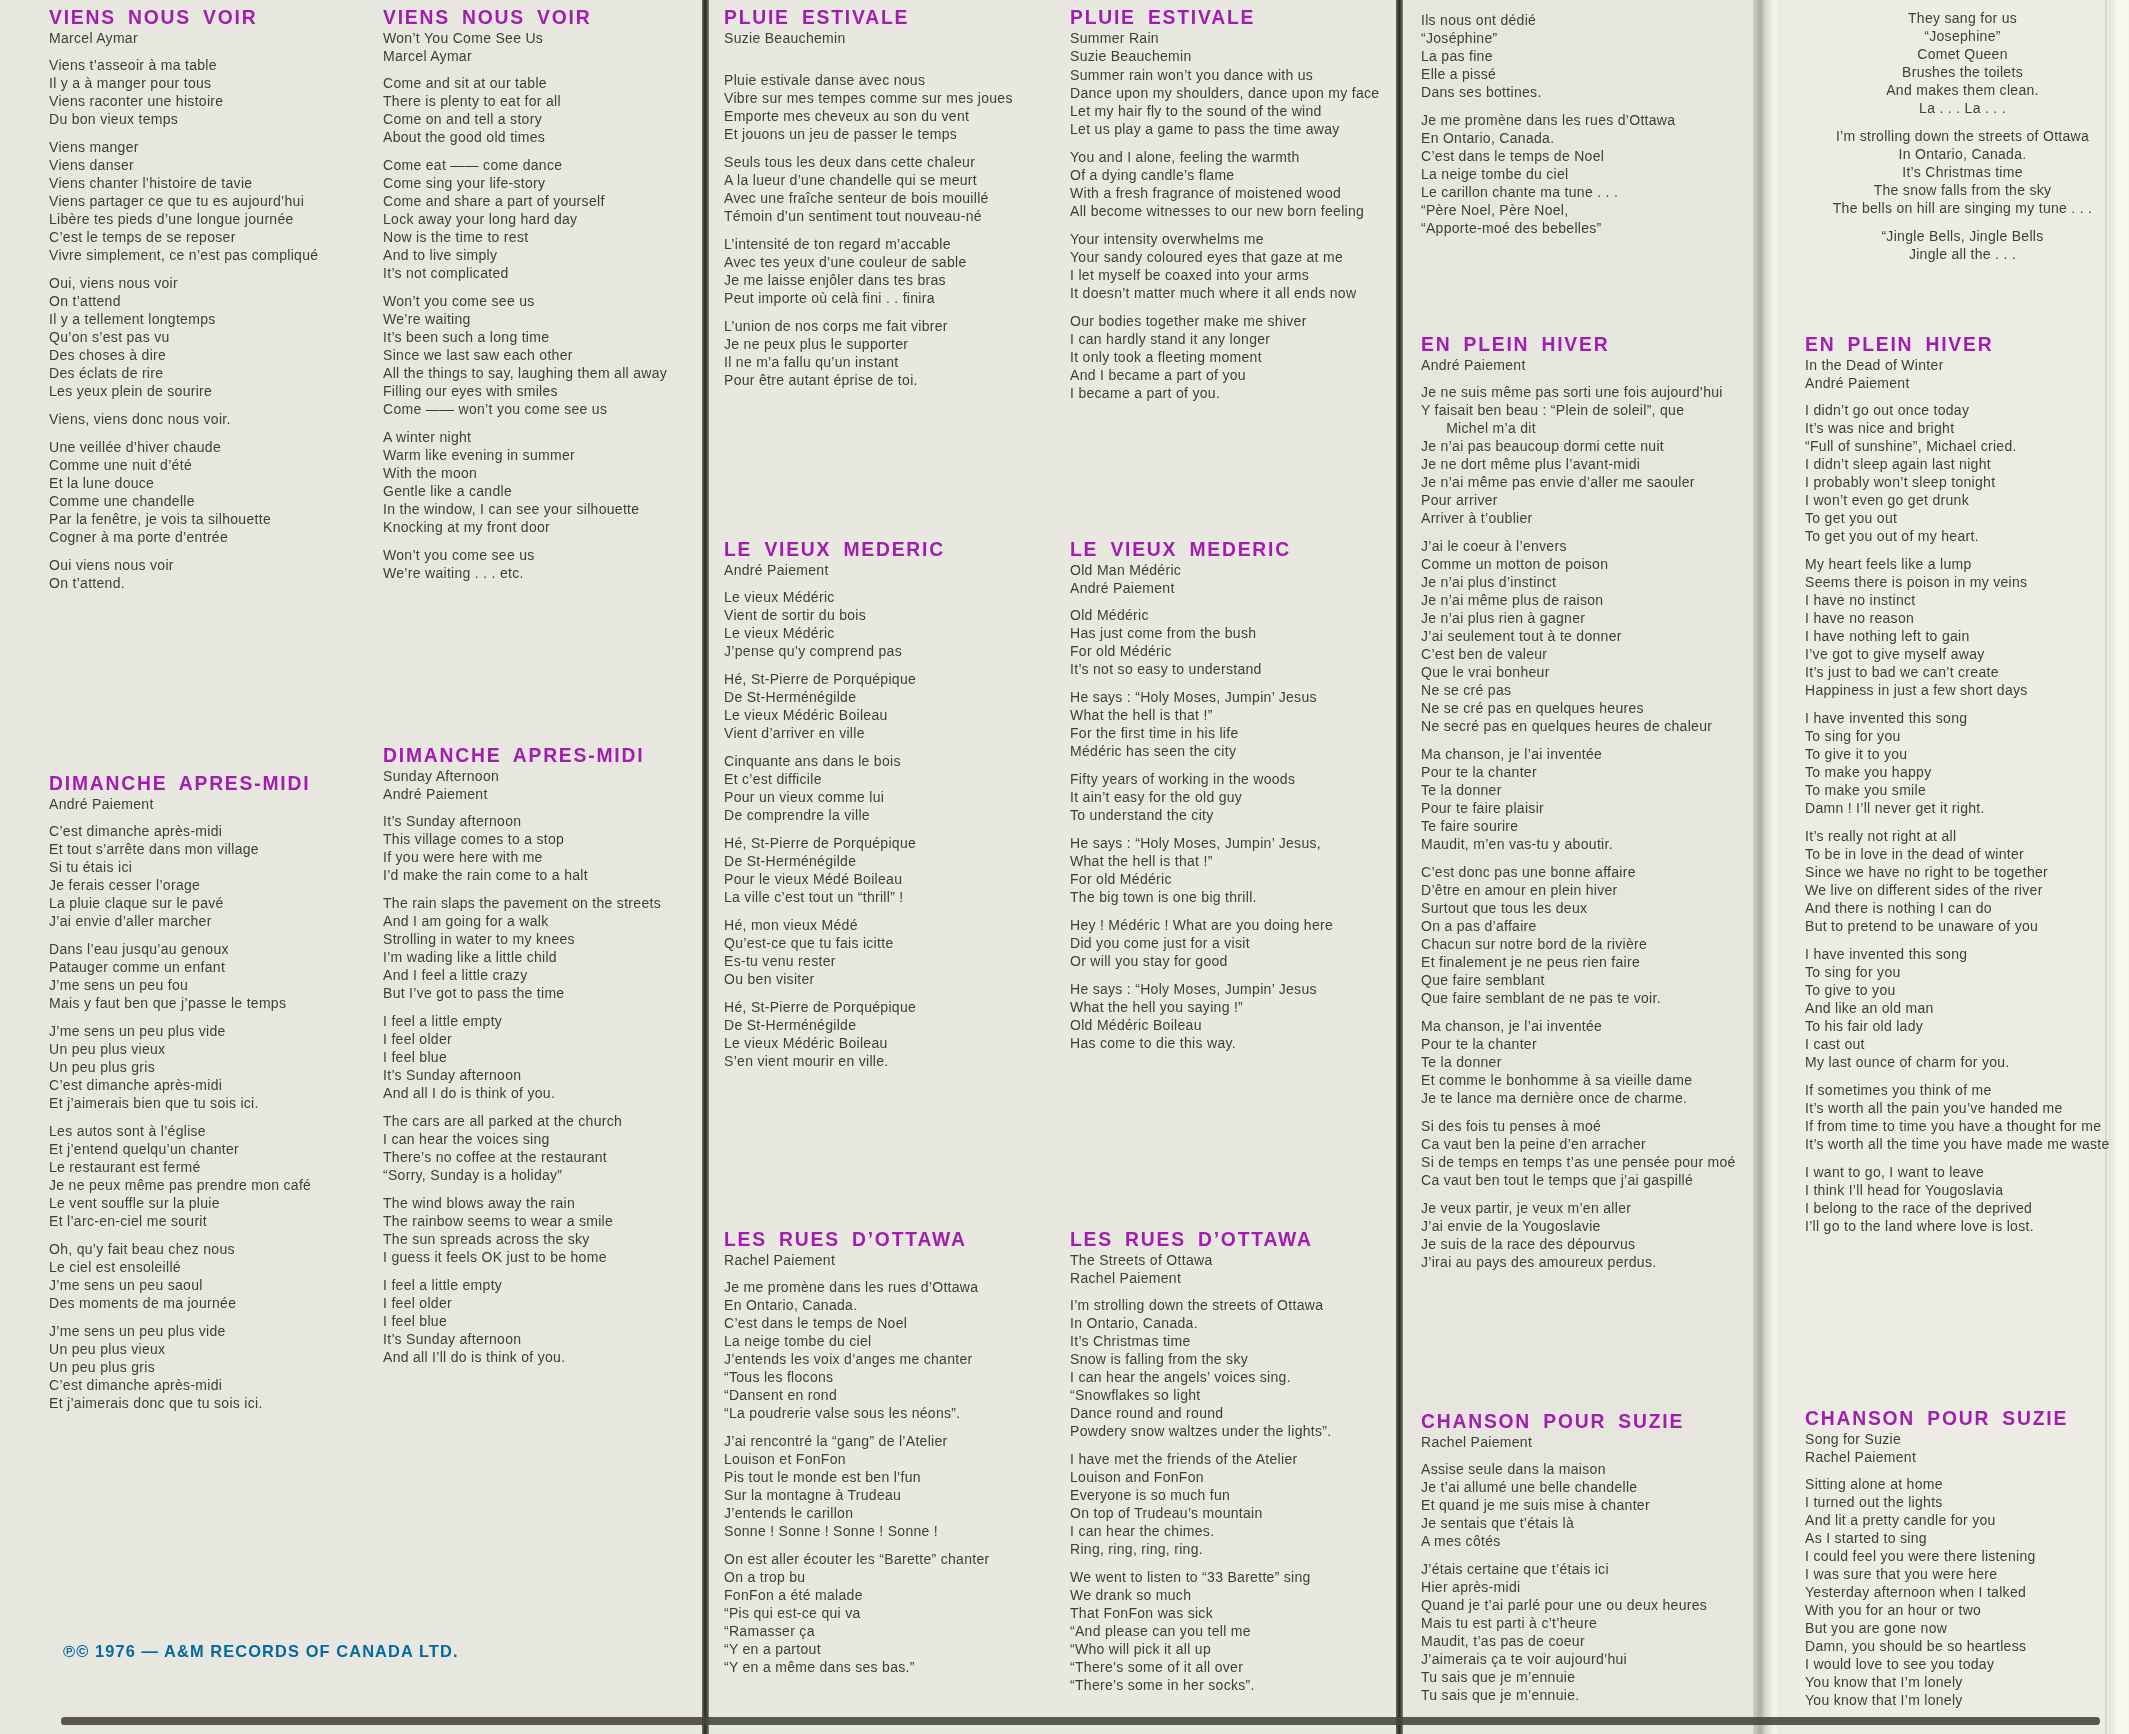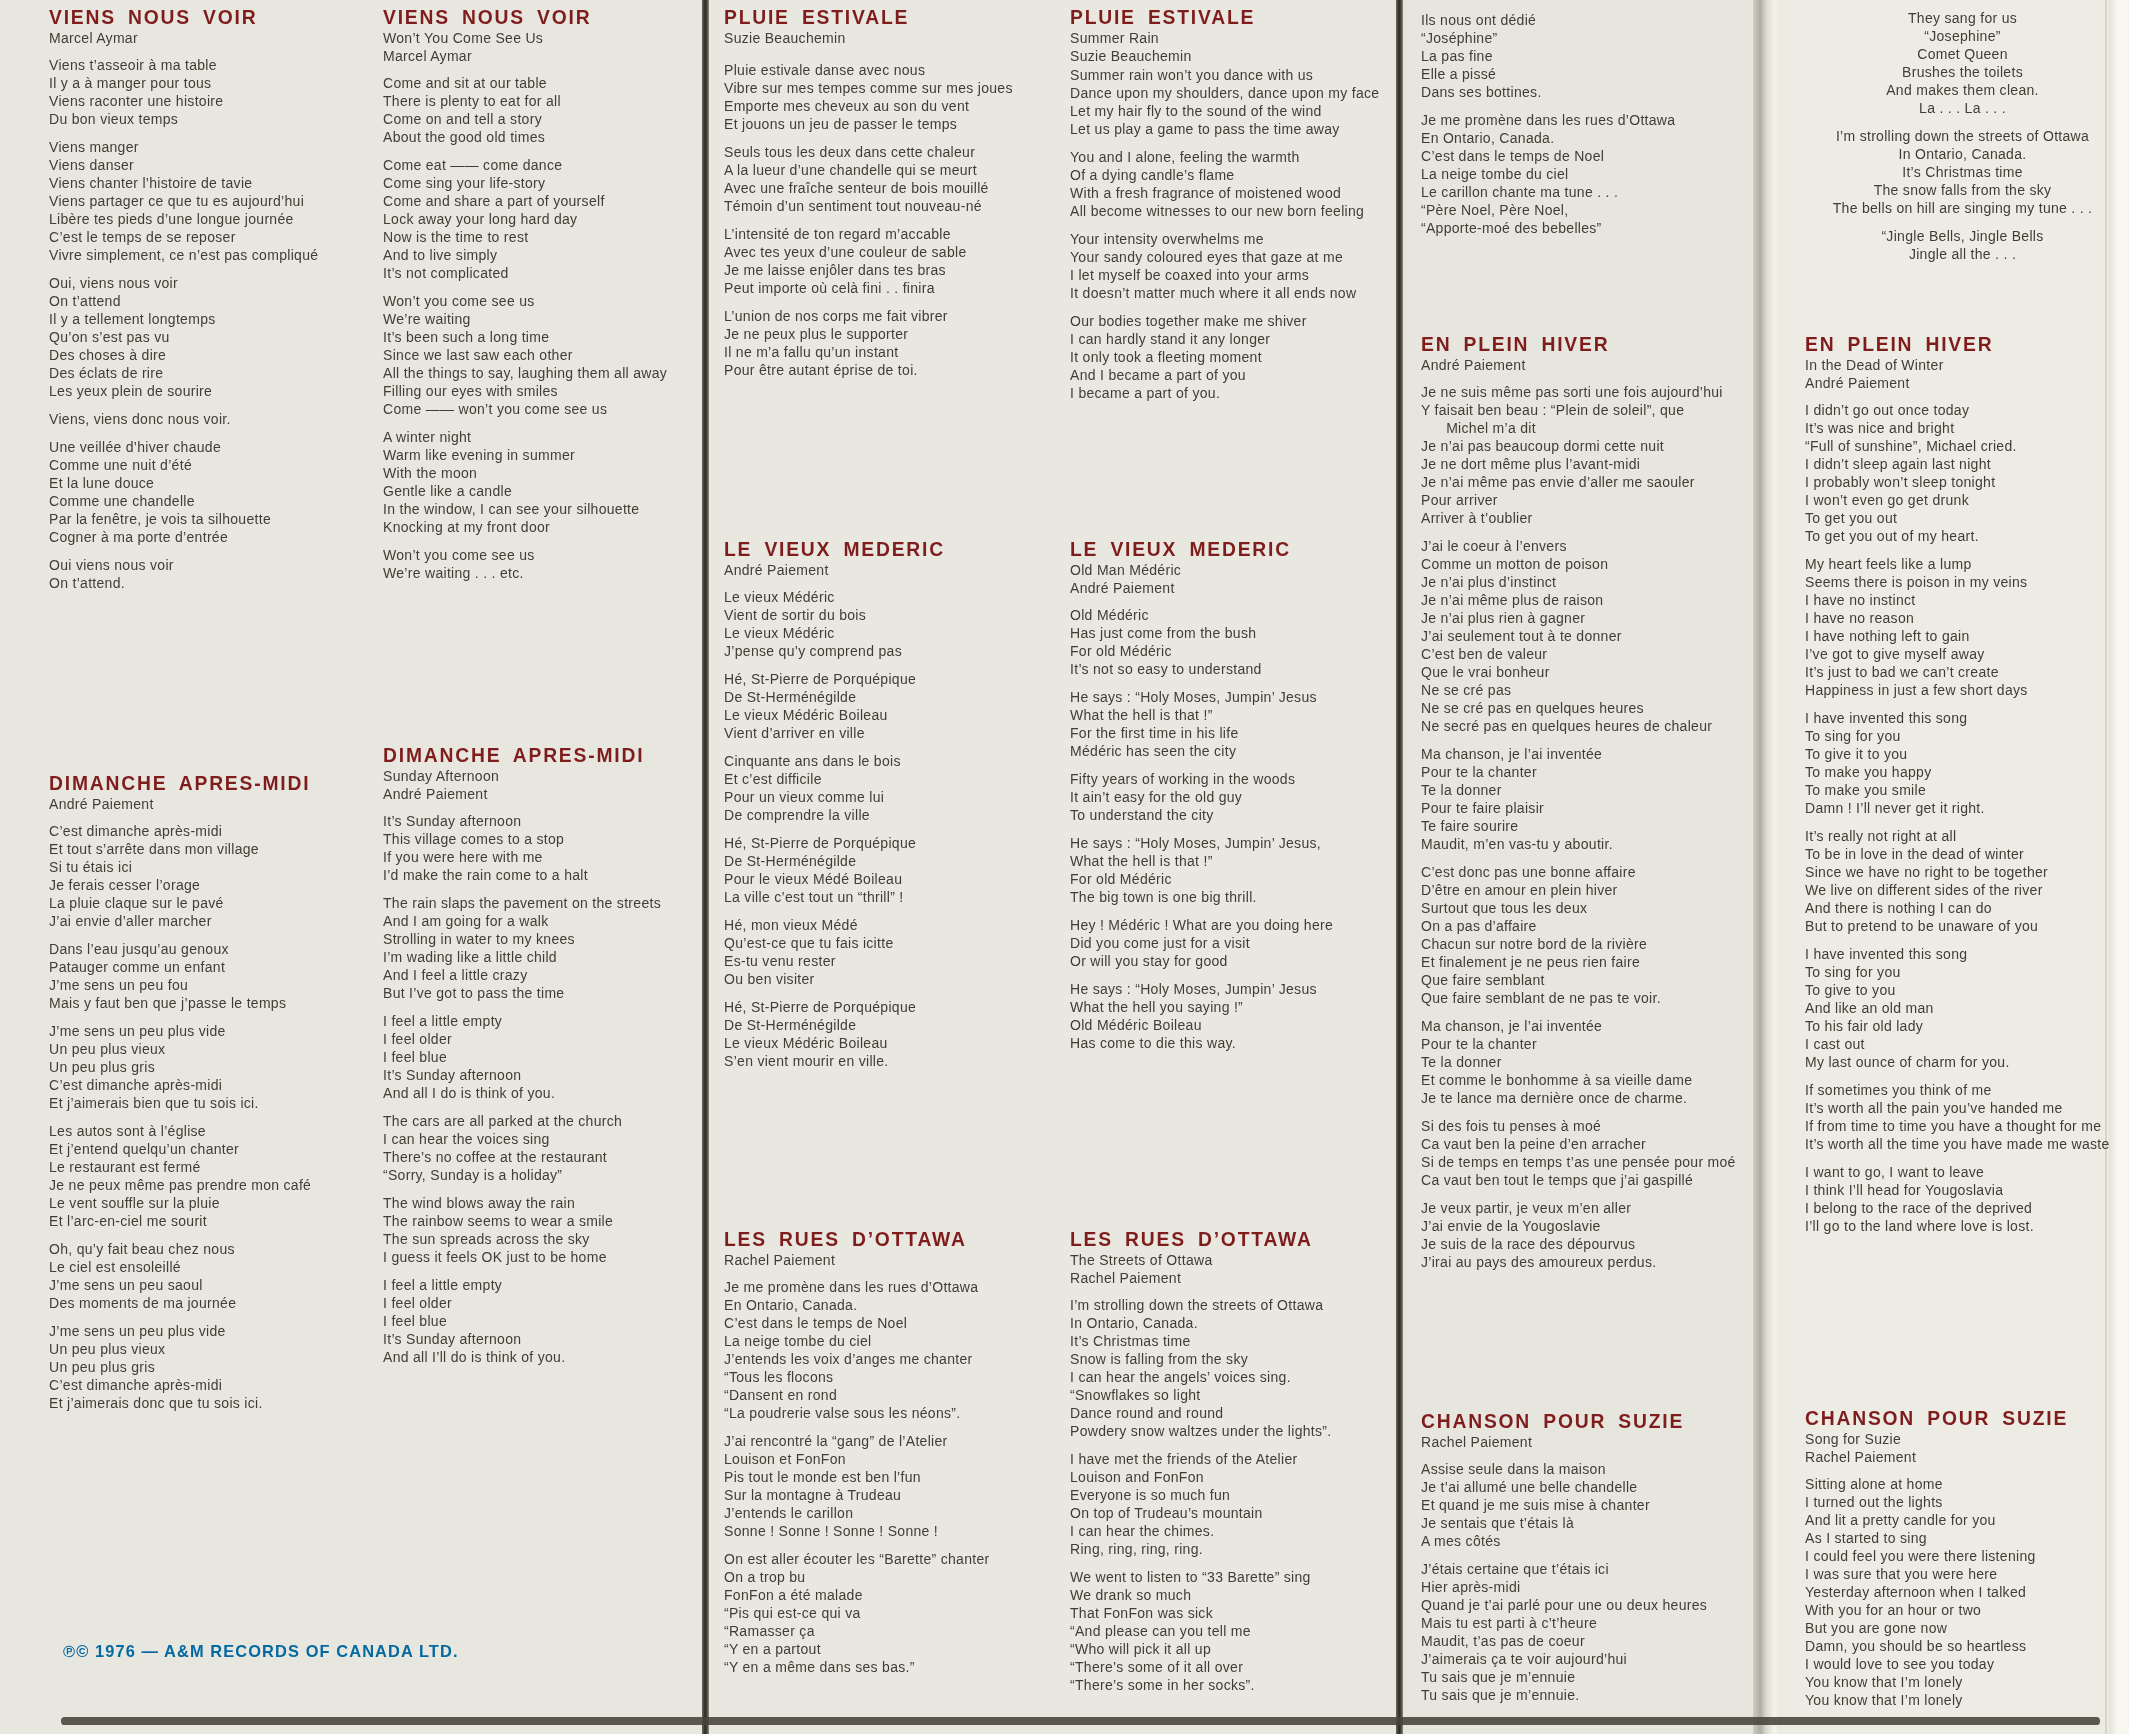--- a/index.html
+++ b/index.html
@@ -22,21 +22,21 @@
     background:linear-gradient(90deg,#cfcec3,#aeada1 25%,#d9d8cc 45%,#f4f3ea 72%,#e9e8df);}
   .crease{position:absolute;top:0;height:100%;left:2105px;width:2.1px;background:#d7d6ca;}
   .edge-strip{position:absolute;top:0;height:100%;left:2109px;width:20px;
     background:linear-gradient(90deg,#e3e2d8,#f8f7f0 40%,#f6f5ee);}
   .bottom-shadow{position:absolute;left:61px;top:1717px;width:2039px;height:7.9px;
     background:#45443a;border-radius:3.6px;opacity:.88;}
 
   .section{position:absolute;}
   .sec-title{
     font-weight:bold;font-size:19.3px;line-height:23px;
-    letter-spacing:1.8px;word-spacing:5px;color:#7f1d1d;
+    letter-spacing:1.8px;word-spacing:5px;color:#a21caf;
   }
   .sec-sub,.sec-author{font-size:14px;line-height:18px;letter-spacing:0.3px;}
   .stanza{
     font-size:14px;line-height:18px;letter-spacing:0.3px;
     white-space:pre-line;margin-top:10px;
   }
   .section .stanza:first-child{margin-top:0;}
   .copyright{
     position:absolute;left:63px;top:1642px;
     font-weight:bold;font-size:16.4px;letter-spacing:1.1px;color:#0369a1;
@@ -189,21 +189,21 @@
     <div class="stanza">I feel a little empty
 I feel older
 I feel blue
 It’s Sunday afternoon
 And all I’ll do is think of you.</div>
   </div>
 
   <div class="section" style="left:724px;top:5.7px;width:325px;">
     <div class="sec-title">PLUIE ESTIVALE</div>
     <div class="sec-author">Suzie Beauchemin</div>
-    <div class="stanza" style="margin-top:14px;">Pluie estivale danse avec nous
+    <div class="stanza" style="margin-top:24px;">Pluie estivale danse avec nous
 Vibre sur mes tempes comme sur mes joues
 Emporte mes cheveux au son du vent
 Et jouons un jeu de passer le temps</div>
     <div class="stanza">Seuls tous les deux dans cette chaleur
 A la lueur d’une chandelle qui se meurt
 Avec une fraîche senteur de bois mouillé
 Témoin d’un sentiment tout nouveau-né</div>
     <div class="stanza">L’intensité de ton regard m’accable
 Avec tes yeux d’une couleur de sable
 Je me laisse enjôler dans tes bras

